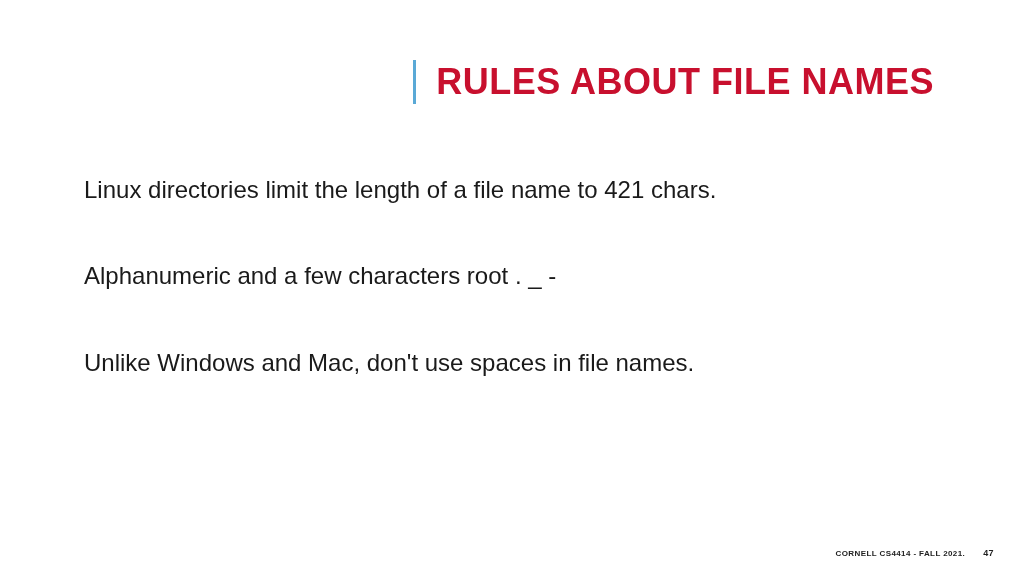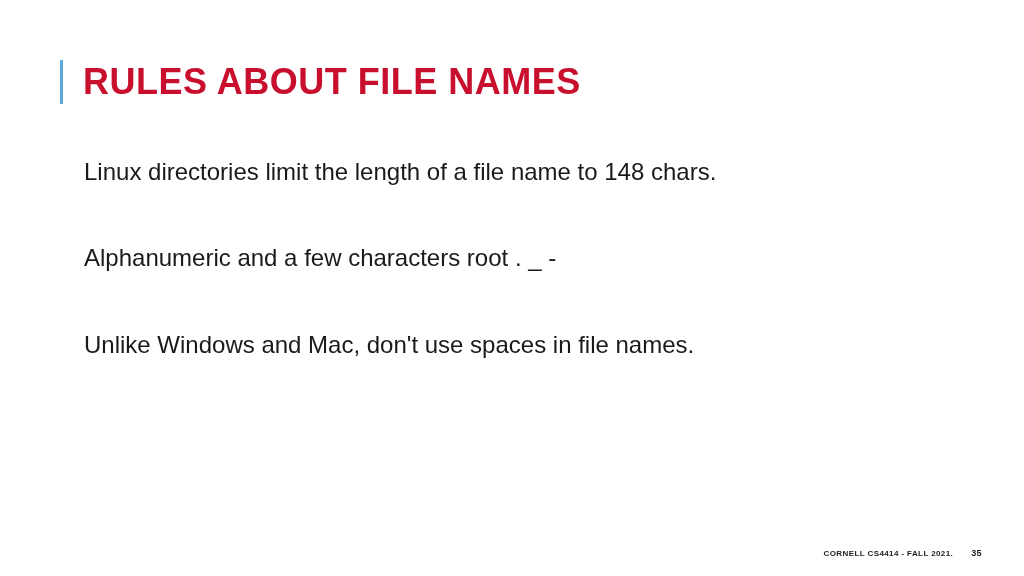--- a/index.html
+++ b/index.html
@@ -17,21 +17,22 @@
     }
     .slide {
       width: 100%;
       height: 100%;
       padding: 60px 90px 40px 60px;
       position: relative;
     }
     .title-wrap {
       display: flex;
       align-items: center;
-      margin-bottom: 52px;
+      margin-bottom: 70px;
+      justify-content: flex-end;
     }
     .accent-bar {
       width: 3px;
       height: 44px;
       background: #5aa9d6;
       margin-right: 20px;
     }
     .title {
       color: #c8102e;
       font-size: 36px;
@@ -48,21 +49,21 @@
       font-weight: 400;
       line-height: 1.35;
       margin-bottom: 54px;
     }
     .body-line:last-child {
       margin-bottom: 0;
     }
     .footer {
       position: absolute;
       bottom: 18px;
-      right: 42px;
+      right: 30px;
       display: flex;
       align-items: baseline;
       gap: 18px;
       color: #222;
       font-size: 8px;
       letter-spacing: 0.4px;
       font-weight: 600;
     }
     .page-num {
       font-size: 9px;
@@ -70,21 +71,21 @@
   </style>
 </head>
 <body>
 
 <div class="slide">
   <div class="title-wrap">
     <div class="accent-bar"></div>
     <h1 class="title">RULES ABOUT FILE NAMES</h1>
   </div>
   <div class="body">
-    <p class="body-line">Linux directories limit the length of a file name to 148 chars.</p>
+    <p class="body-line">Linux directories limit the length of a file name to 421 chars.</p>
     <p class="body-line">Alphanumeric and a few characters root . _ -</p>
     <p class="body-line">Unlike Windows and Mac, don't use spaces in file names.</p>
   </div>
   <div class="footer">
     <span>CORNELL CS4414 - FALL 2021.</span>
-    <span class="page-num">35</span>
+    <span class="page-num">47</span>
   </div>
 </div>
 
 </body></html>

